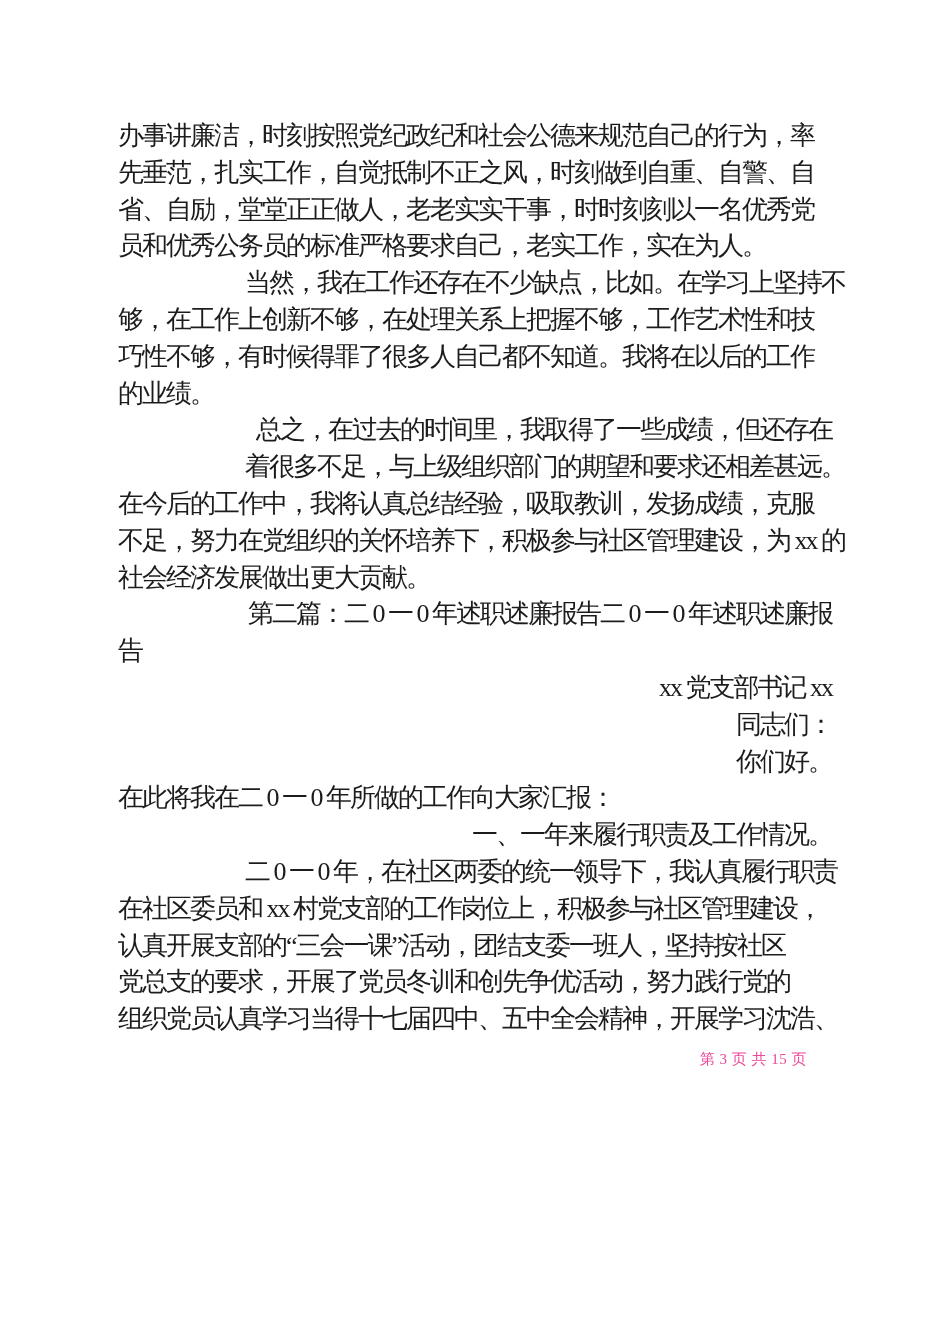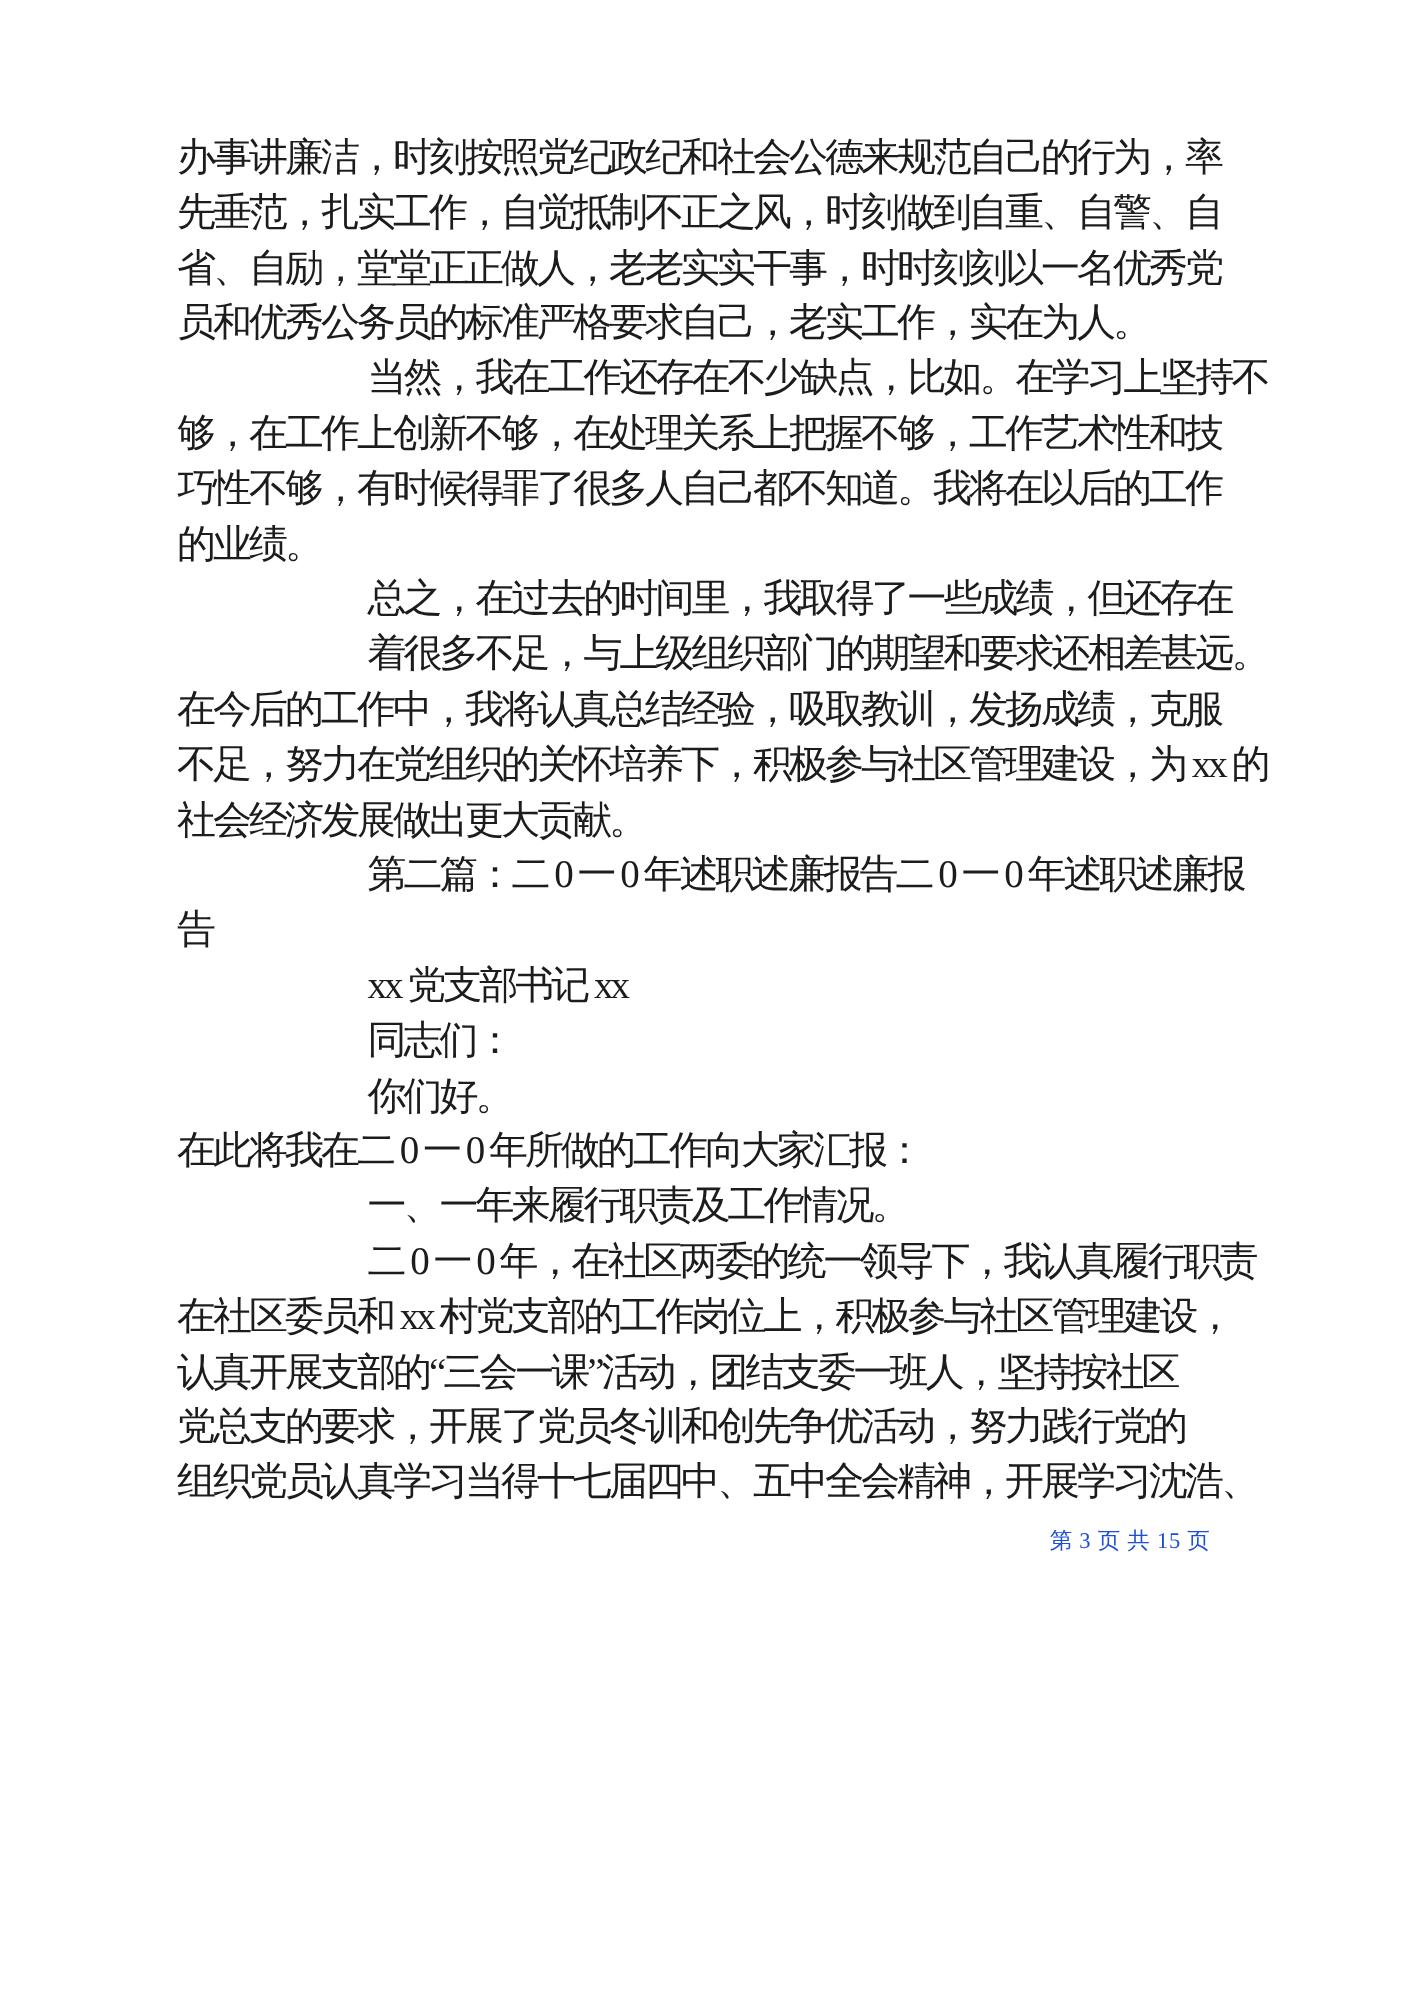--- a/index.html
+++ b/index.html
@@ -6,43 +6,44 @@
     margin: 0;
     padding: 0;
     background: #ffffff;
   }
   .page {
     position: relative;
     width: 950px;
     height: 1344px;
     box-sizing: border-box;
     background: #ffffff;
-    padding: 87px 118px 0 118px;
+    padding: 118px 118px 0 118px;
     font-family: "Liberation Serif", "DejaVu Serif", serif;
     color: #1c1c1c;
     overflow: hidden;
   }
   .line {
     font-size: 26px;
     line-height: 36.8px;
     letter-spacing: -2px;
     white-space: pre;
     height: 36.8px;
   }
   .line.indent {
     padding-left: 127px;
+    text-align: right;
   }
   .footer {
     margin-top: 11px;
     text-align: right;
     padding-right: 25px;
     font-size: 15px;
     line-height: 20px;
     letter-spacing: 0.5px;
-    color: #1d4ed8;
+    color: #ec4899;
   }
 </style>
 </head>
 <body>
 
 <div class="page">
   <div class="line">办事讲廉洁，时刻按照党纪政纪和社会公德来规范自己的行为，率</div>
   <div class="line">先垂范，扎实工作，自觉抵制不正之风，时刻做到自重、自警、自</div>
   <div class="line">省、自励，堂堂正正做人，老老实实干事，时时刻刻以一名优秀党</div>
   <div class="line">员和优秀公务员的标准严格要求自己，老实工作，实在为人。</div>

